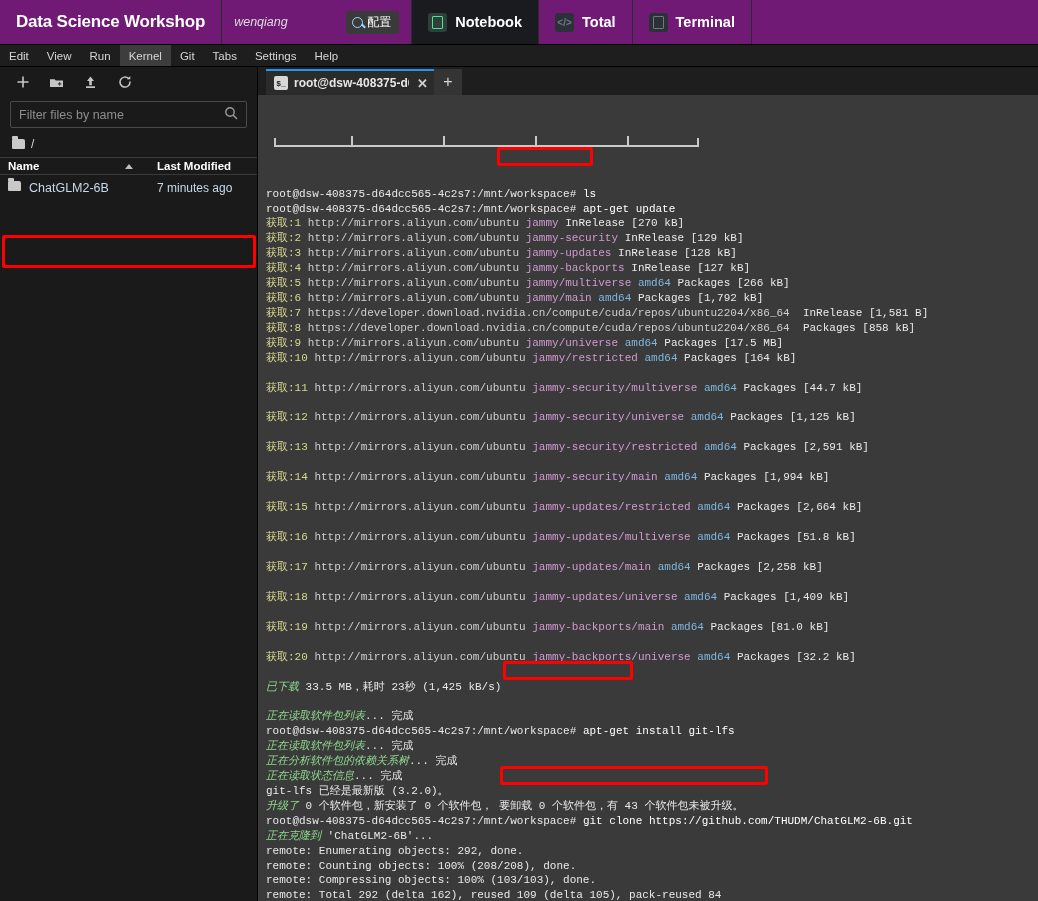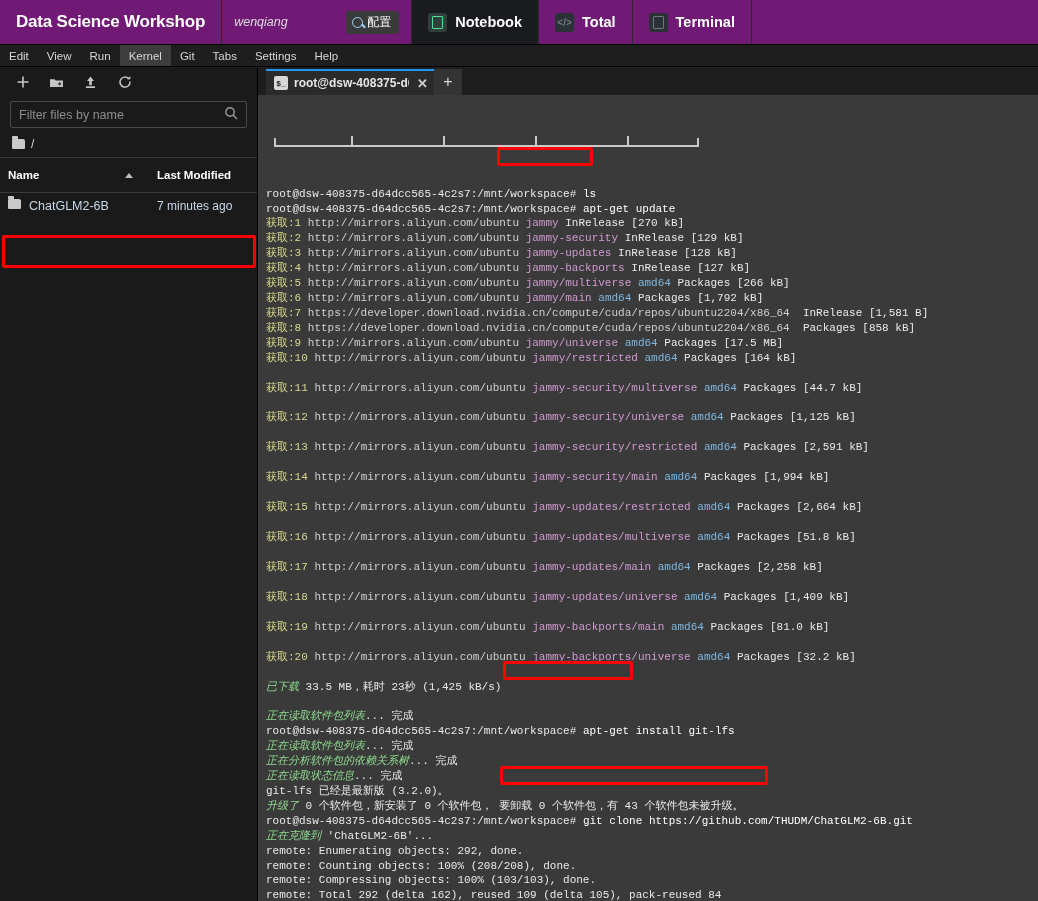--- a/index.html
+++ b/index.html
@@ -93,21 +93,21 @@
   }
   .folder-glyph {
     width:13px; height:10px; background:#c9c9c9; border-radius:1px 2px 1px 1px;
     position:relative; flex:0 0 auto;
   }
   .folder-glyph::before {
     content:""; position:absolute; top:-3px; left:0; width:6px; height:3px;
     background:#c9c9c9; border-radius:1px 1px 0 0;
   }
   .col-head {
-    display:flex; align-items:center; height:36px; padding:0 8px;
+    display:flex; align-items:center; height:18px; padding:0 8px;
     border-top:1px solid #3a3a3a; border-bottom:1px solid #3a3a3a;
     font-size:11.5px; font-weight:bold; color:#ffffff; background:#1a1a1a;
   }
   .col-name { flex:1; display:flex; align-items:center; }
   .sort-caret {
     width:0; height:0; border-left:4px solid transparent; border-right:4px solid transparent;
     border-bottom:5px solid #bdbdbd; margin-left:auto; margin-right:24px;
   }
   .col-mod { width:92px; text-align:left; }
   .file-row {

